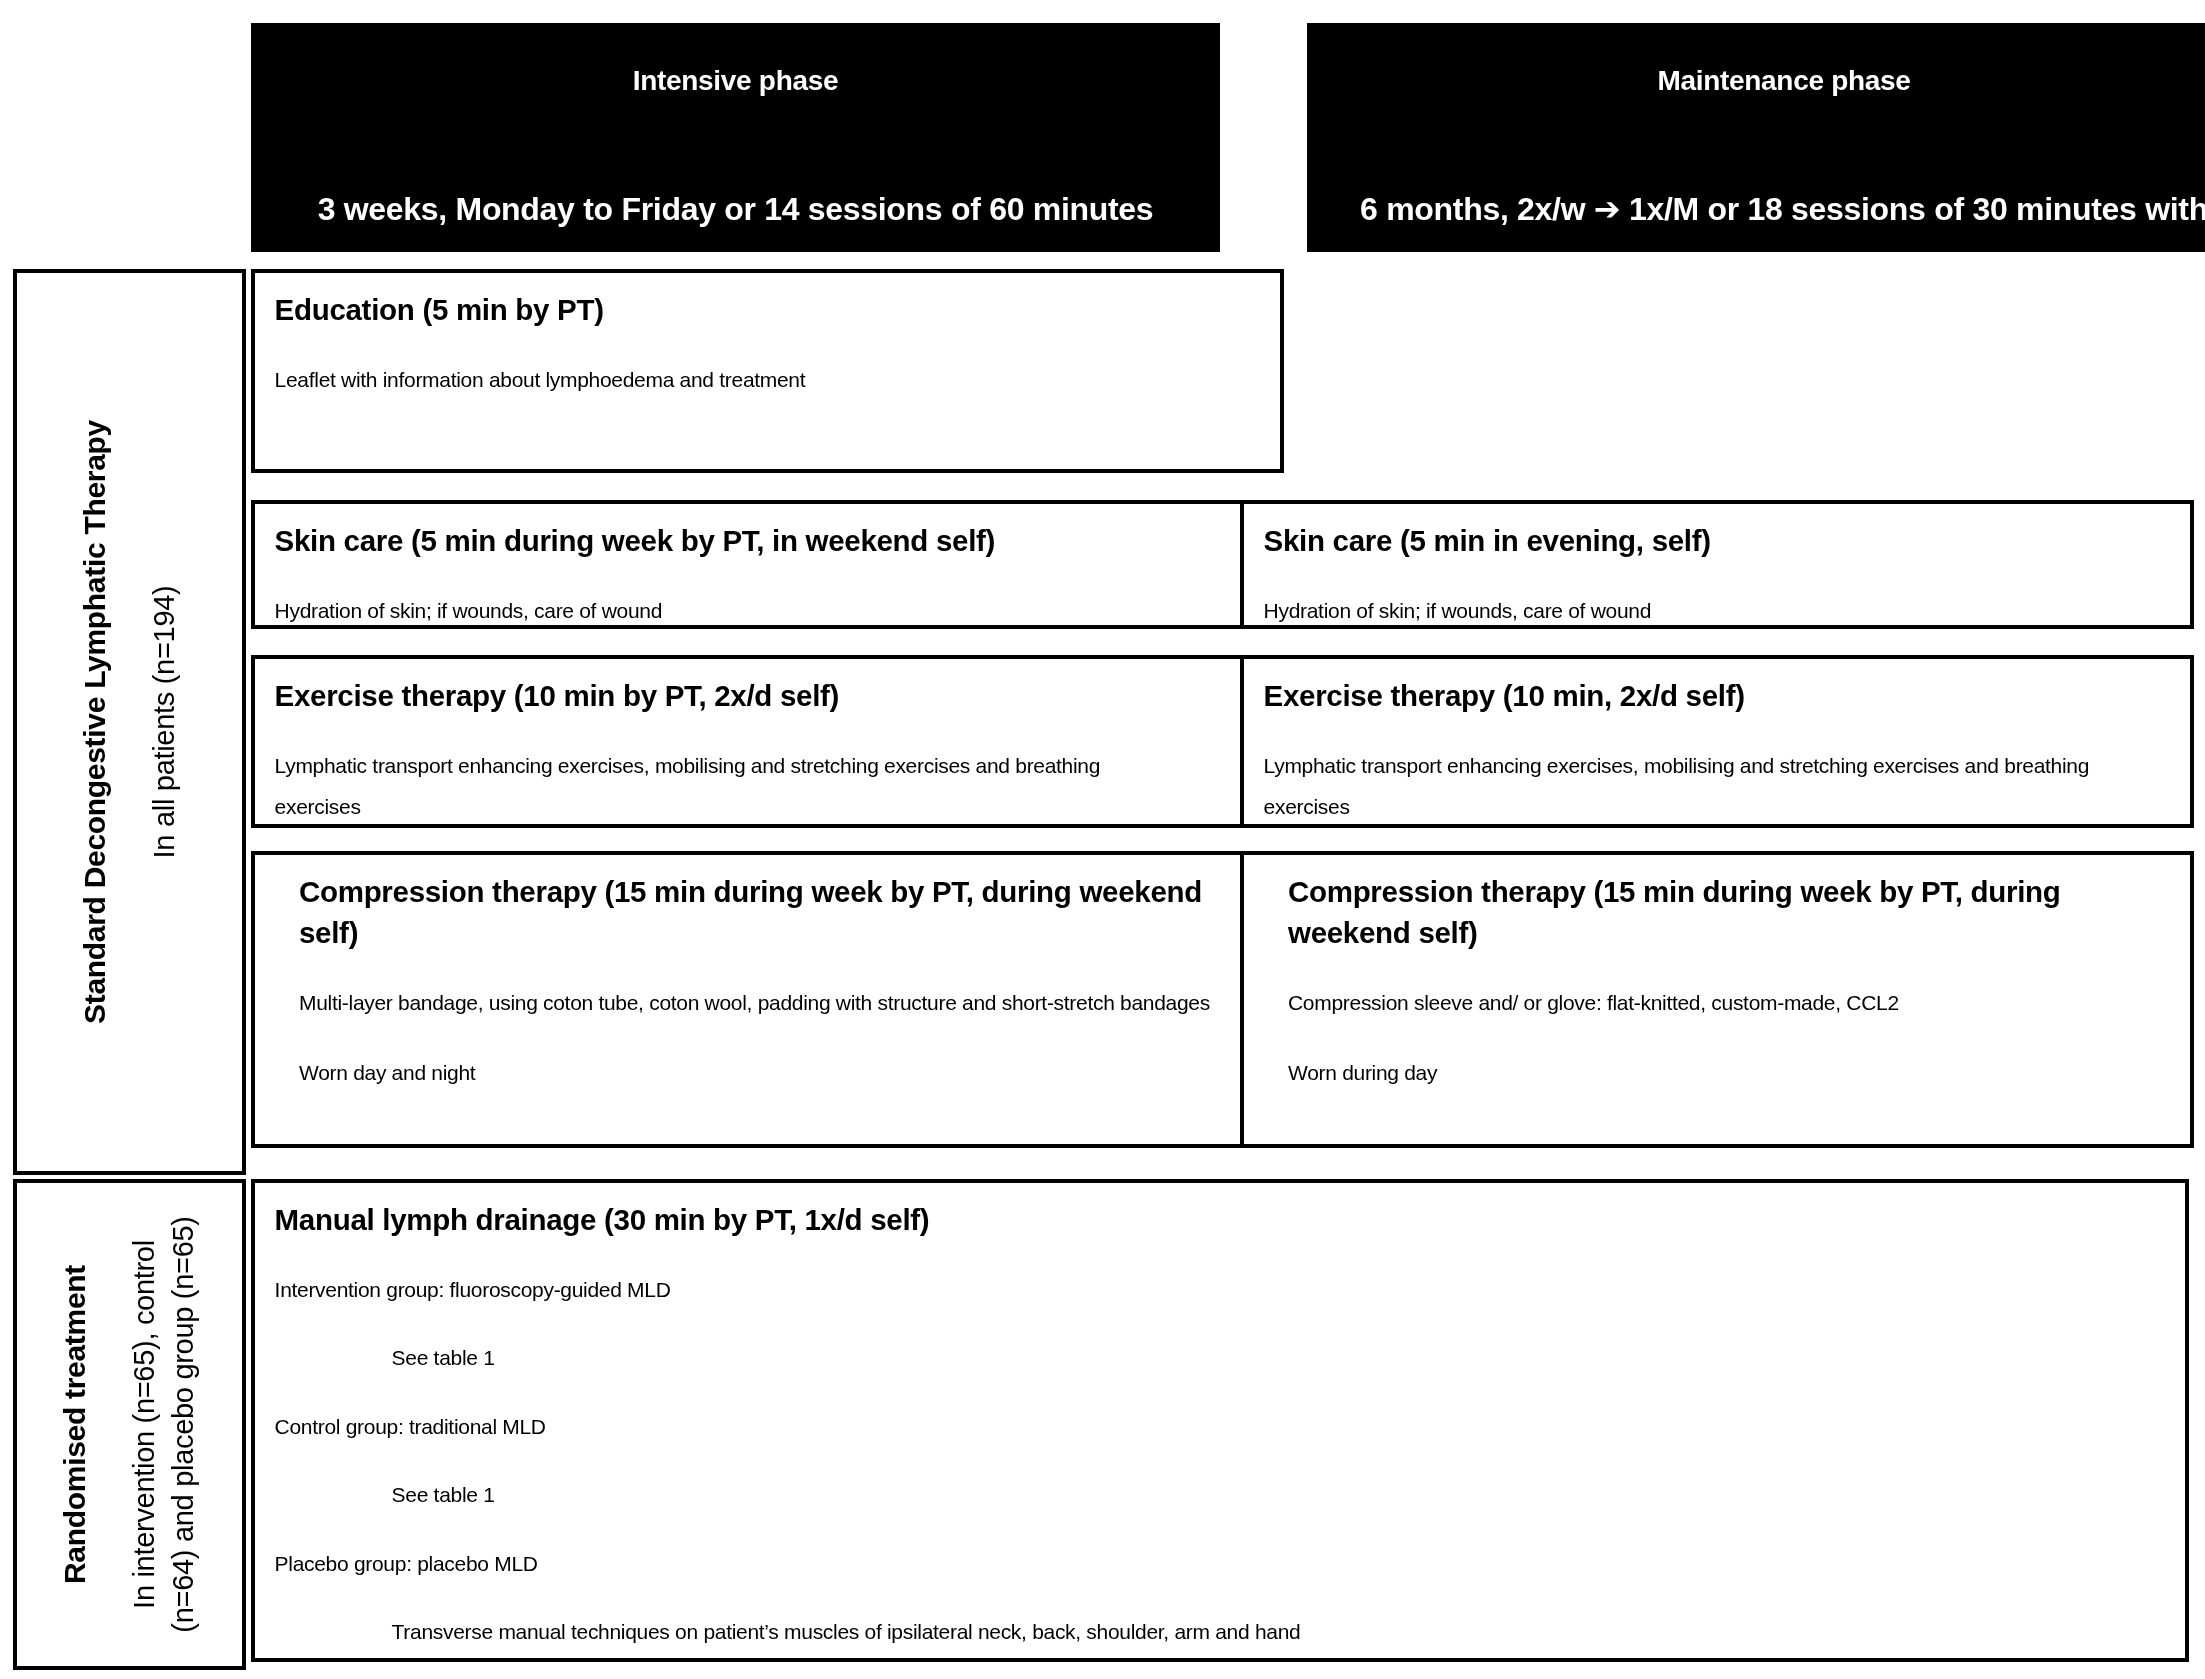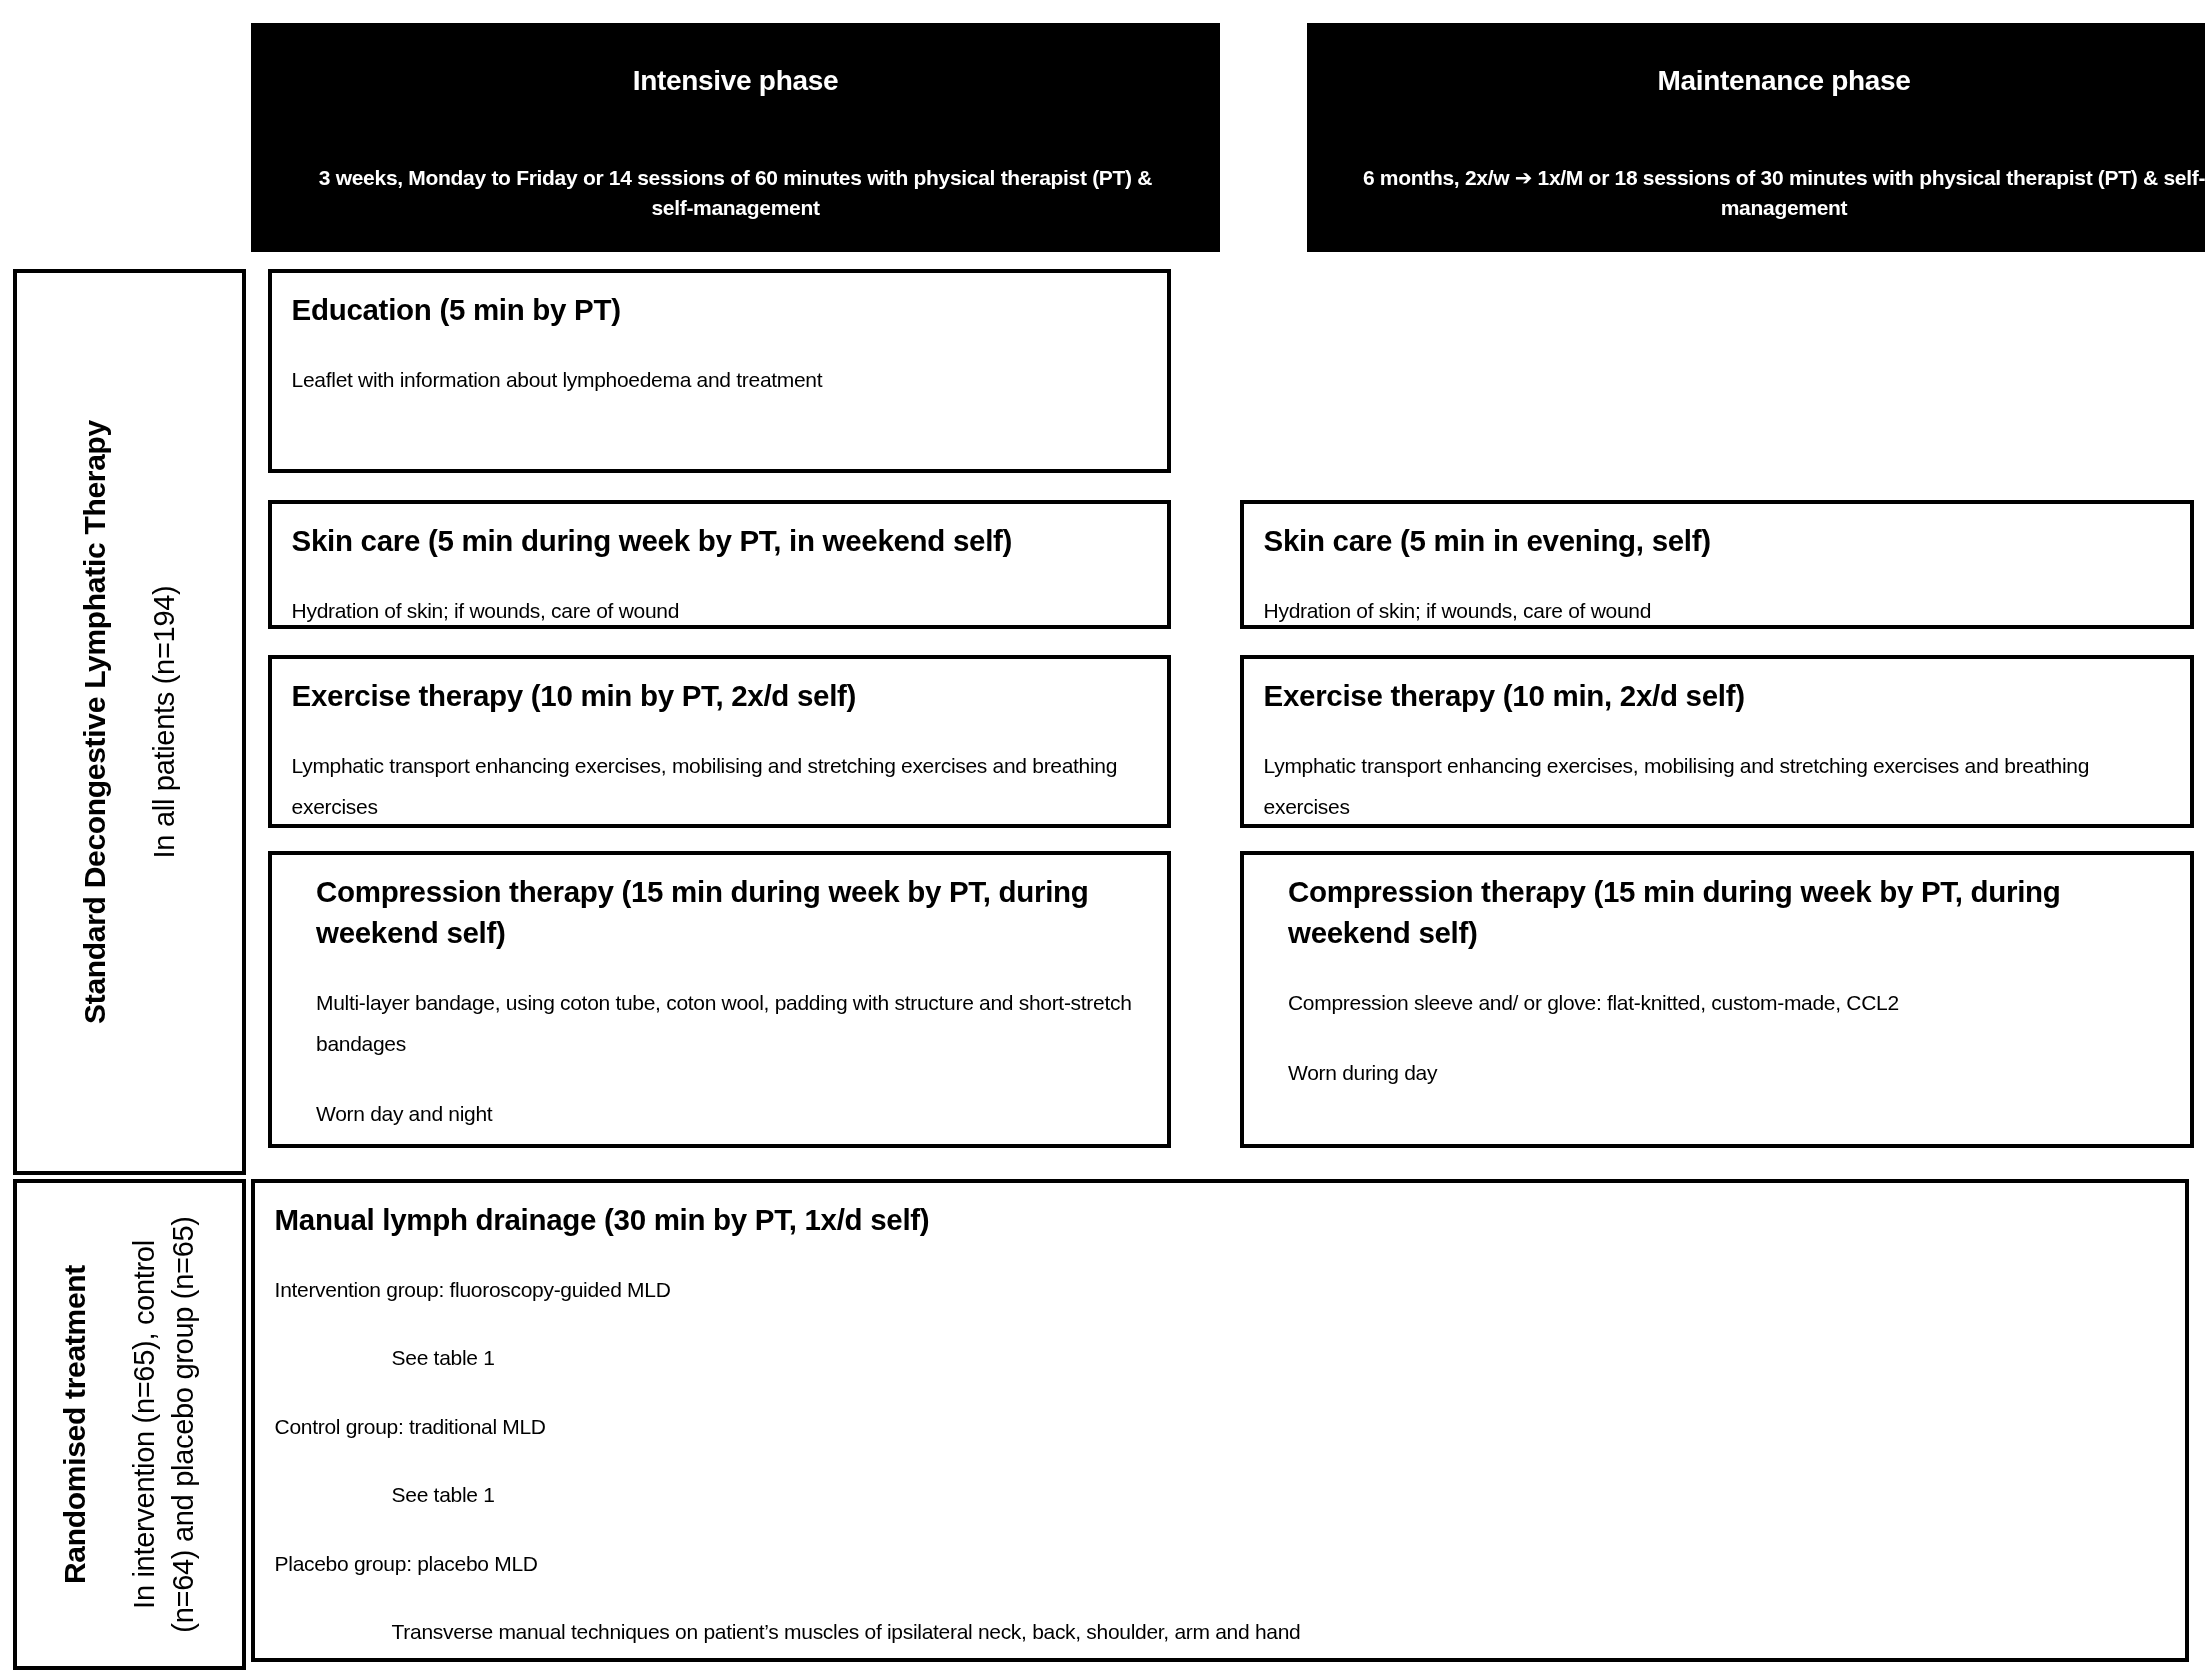--- a/index.html
+++ b/index.html
@@ -23,24 +23,24 @@
     color: #ffffff;
     text-align: center;
   }
   .phase-header .ph-title {
     font-size: 28px;
     font-weight: bold;
     margin-top: 39px;
     line-height: 37px;
   }
   .phase-header .ph-subtitle {
-    font-size: 21px;
+    font-size: 32px;
     font-weight: bold;
-    line-height: 30px;
-    margin: 64px auto 0 auto;
+    line-height: 57px;
+    margin: 82px auto 0 auto;
   }
   .hdr-intensive { left: 251px; width: 969px; }
   .hdr-maintenance { left: 1307px; width: 954px; }
   .hdr-intensive .ph-subtitle { max-width: 865px; }
   .hdr-maintenance .ph-subtitle { max-width: 858px; }
 
   
   .box {
     position: absolute;
     background: #ffffff;
@@ -52,21 +52,21 @@
     font-size: 29.5px;
     font-weight: bold;
     line-height: 41px;
     margin-bottom: 29px;
   }
   .box .p {
     font-size: 21px;
     line-height: 41px;
     margin-bottom: 29px;
   }
-  .col-l { left: 268px; width: 903px; }
+  .col-l { left: 251px; width: 1033px; }
   .col-r { left: 1240px; width: 954px; }
 
   .row-education   { top: 269px;  height: 204px; }
   .row-skin        { top: 500px;  height: 129px; }
   .row-exercise    { top: 655px; height: 173px; }
   .row-compression { top: 851px; height: 297px; padding-left: 44px; }
   .row-mld { top: 1179px; left: 251px; width: 1938px; height: 483px; }
   .row-mld .p { margin-bottom: 27.5px; }
 
   .cell--exercise .p { max-width: 858px; }

